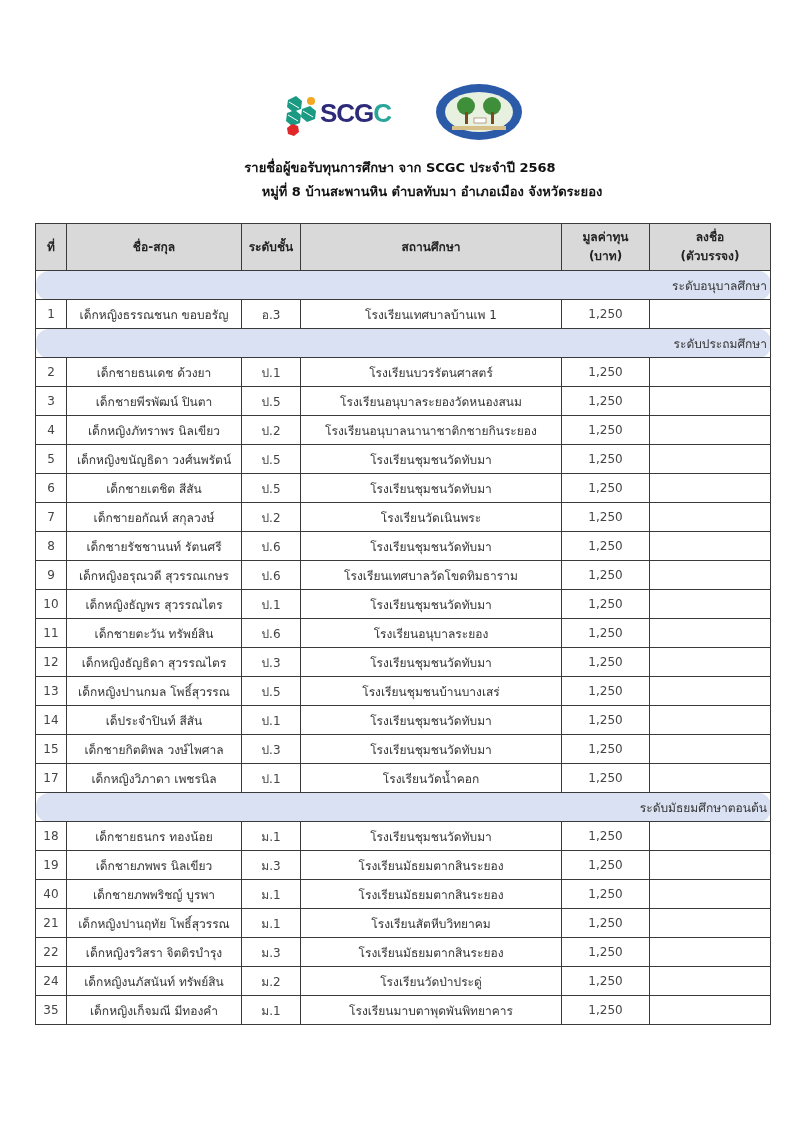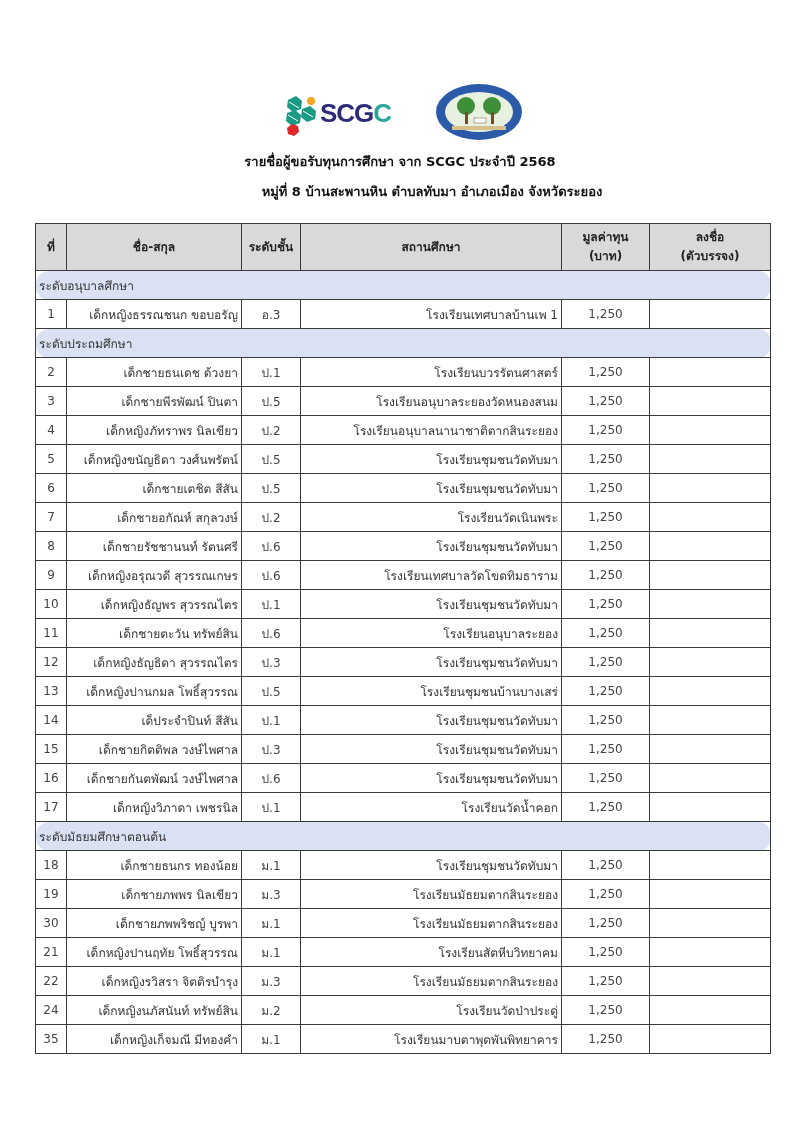--- a/index.html
+++ b/index.html
@@ -4,28 +4,28 @@
 <style>
   html, body { margin: 0; padding: 0; background: #ffffff; }
   body { width: 800px; height: 1132px; position: relative; font-family: "DejaVu Sans", sans-serif; color: #222; overflow: hidden; }
   .logos { position: absolute; top: 82px; left: 0; width: 800px; height: 60px; }
   .scgc-mark { position: absolute; left: 283px; top: 14px; width: 40px; height: 40px; }
   .scgc-text { position: absolute; left: 320px; top: 8px; font-family: "Liberation Sans", sans-serif; font-weight: bold; font-size: 26px; letter-spacing: -1px; line-height: 46px; }
   .scgc-text .c1 { color: #2d2a7a; }
   .scgc-text .c2 { color: #2aa59a; }
   .seal { position: absolute; left: 434px; top: 0; width: 90px; height: 60px; }
   .title { position: absolute; left: 0; width: 800px; text-align: center; font-weight: bold; font-size: 13px; color: #111; }
-  .title.t1 { top: 151px; }
+  .title.t1 { top: 157px; }
   .title.t2 { top: 181px; padding-left: 32px; }
   table.roster { position: absolute; left: 35px; top: 223px; width: 735px; border-collapse: collapse; font-size: 12px; table-layout: fixed; }
   table.roster th, table.roster td { border: 1.5px solid #3a3a3a; padding: 0 3px; height: 28px; white-space: nowrap; overflow: hidden; }
   table.roster th { background: #d9d9d9; font-weight: bold; font-size: 12px; height: 46px; text-align: center; line-height: 19px; }
   table.roster td.num, table.roster td.lvl, table.roster td.amt { text-align: center; color: #444; }
-  table.roster td.name, table.roster td.school { text-align: right; color: #333; }
-  tr.section td { background: #d9e1f2; text-align: left; color: #333; height: 28px; border-radius: 13px; }
+  table.roster td.name, table.roster td.school { text-align: center; color: #333; }
+  tr.section td { background: #d9e1f2; text-align: right; color: #333; height: 28px; border-radius: 13px; }
   col.c-no { width: 31px; }
   col.c-name { width: 175px; }
   col.c-lvl { width: 59px; }
   col.c-school { width: 261px; }
   col.c-amt { width: 88px; }
   col.c-sign { width: 121px; }
 </style>
 </head>
 <body>
 
@@ -103,21 +103,21 @@
         <td class="name">เด็กชายพีรพัฒน์ ปินตา</td>
         <td class="lvl">ป.5</td>
         <td class="school">โรงเรียนอนุบาลระยองวัดหนองสนม</td>
         <td class="amt">1,250</td>
         <td class="sign"></td>
       </tr>
       <tr>
         <td class="num">4</td>
         <td class="name">เด็กหญิงภัทราพร นิลเขียว</td>
         <td class="lvl">ป.2</td>
-        <td class="school">โรงเรียนอนุบาลนานาชาติตากสินระยอง</td>
+        <td class="school">โรงเรียนอนุบาลนานาชาติกชายกินระยอง</td>
         <td class="amt">1,250</td>
         <td class="sign"></td>
       </tr>
       <tr>
         <td class="num">5</td>
         <td class="name">เด็กหญิงขนัญธิดา วงศ์นพรัตน์</td>
         <td class="lvl">ป.5</td>
         <td class="school">โรงเรียนชุมชนวัดทับมา</td>
         <td class="amt">1,250</td>
         <td class="sign"></td>
@@ -196,28 +196,20 @@
       </tr>
       <tr>
         <td class="num">15</td>
         <td class="name">เด็กชายกิตติพล วงษ์ไพศาล</td>
         <td class="lvl">ป.3</td>
         <td class="school">โรงเรียนชุมชนวัดทับมา</td>
         <td class="amt">1,250</td>
         <td class="sign"></td>
       </tr>
       <tr>
-        <td class="num">16</td>
-        <td class="name">เด็กชายกันตพัฒน์ วงษ์ไพศาล</td>
-        <td class="lvl">ป.6</td>
-        <td class="school">โรงเรียนชุมชนวัดทับมา</td>
-        <td class="amt">1,250</td>
-        <td class="sign"></td>
-      </tr>
-      <tr>
         <td class="num">17</td>
         <td class="name">เด็กหญิงวิภาดา เพชรนิล</td>
         <td class="lvl">ป.1</td>
         <td class="school">โรงเรียนวัดน้ำคอก</td>
         <td class="amt">1,250</td>
         <td class="sign"></td>
       </tr>
       <tr class="section">
         <td colspan="6">ระดับมัธยมศึกษาตอนต้น</td>
       </tr>
@@ -231,21 +223,21 @@
       </tr>
       <tr>
         <td class="num">19</td>
         <td class="name">เด็กชายภพพร นิลเขียว</td>
         <td class="lvl">ม.3</td>
         <td class="school">โรงเรียนมัธยมตากสินระยอง</td>
         <td class="amt">1,250</td>
         <td class="sign"></td>
       </tr>
       <tr>
-        <td class="num">30</td>
+        <td class="num">40</td>
         <td class="name">เด็กชายภพพริชญ์ บูรพา</td>
         <td class="lvl">ม.1</td>
         <td class="school">โรงเรียนมัธยมตากสินระยอง</td>
         <td class="amt">1,250</td>
         <td class="sign"></td>
       </tr>
       <tr>
         <td class="num">21</td>
         <td class="name">เด็กหญิงปานฤทัย โพธิ์สุวรรณ</td>
         <td class="lvl">ม.1</td>

